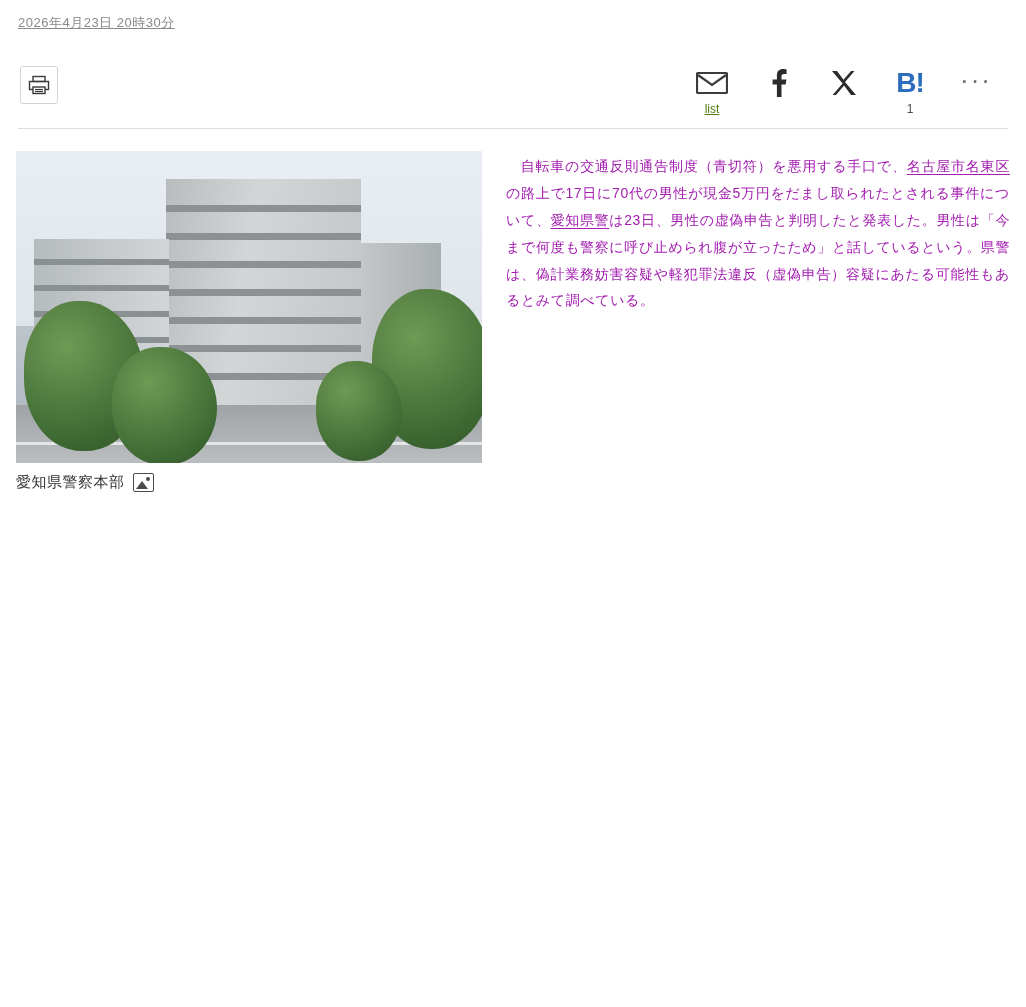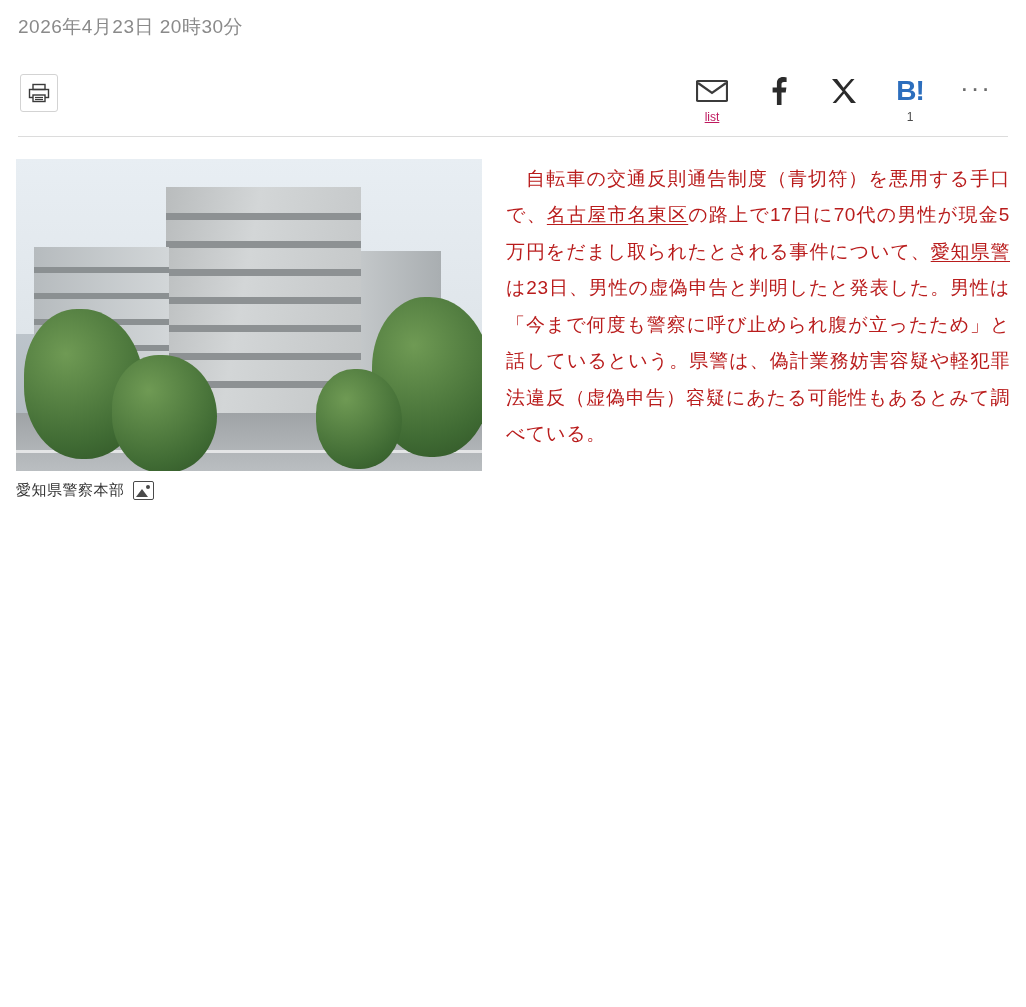--- a/index.html
+++ b/index.html
@@ -21,24 +21,25 @@
   }
   .headline {
     font-size: 31px;
     line-height: 1.42;
     font-weight: bold;
     letter-spacing: 0.5px;
     margin: 0 0 26px 0;
     color: #121212;
   }
   .timestamp {
-    font-size: 19px;
+    font-size: 13px;
     color: #8a8a8a;
     letter-spacing: 0.5px;
     margin: 0 0 34px 2px;
+    text-decoration: underline;
   }
   .toolbar {
     display: flex;
     align-items: flex-start;
     justify-content: space-between;
     padding: 0 6px 0 4px;
     margin-bottom: 12px;
   }
   .print-btn {
     width: 38px;
@@ -66,21 +67,21 @@
   }
   .share-ico {
     height: 34px;
     display: flex;
     align-items: center;
     justify-content: center;
     color: #3b3b3b;
   }
   .share-sub {
     font-size: 12px;
-    color: #be185d;
+    color: #4d7c0f;
     text-decoration: underline;
     margin-top: 2px;
   }
   .share-sub.plain {
     color: #4a4a4a;
     text-decoration: none;
   }
   .dots {
     font-size: 26px;
     color: #6b6b6b;
@@ -178,24 +179,24 @@
     border-bottom: 8px solid #4a4a4a;
   }
   .cap-icon:after {
     content: "";
     position: absolute; right: 3px; top: 3px;
     width: 4px; height: 4px; border-radius: 50%;
     background: #4a4a4a;
   }
   .lead-text {
     flex: 1;
-    font-size: 19px;
+    font-size: 14px;
     line-height: 1.92;
     letter-spacing: .6px;
-    color: #b91c1c;
+    color: #a21caf;
     text-align: justify;
     padding-top: 2px;
   }
   .body-p {
     font-size: 19.5px;
     line-height: 1.92;
     letter-spacing: .6px;
     color: #141414;
     text-align: justify;
     margin: 26px 2px 0 2px;

